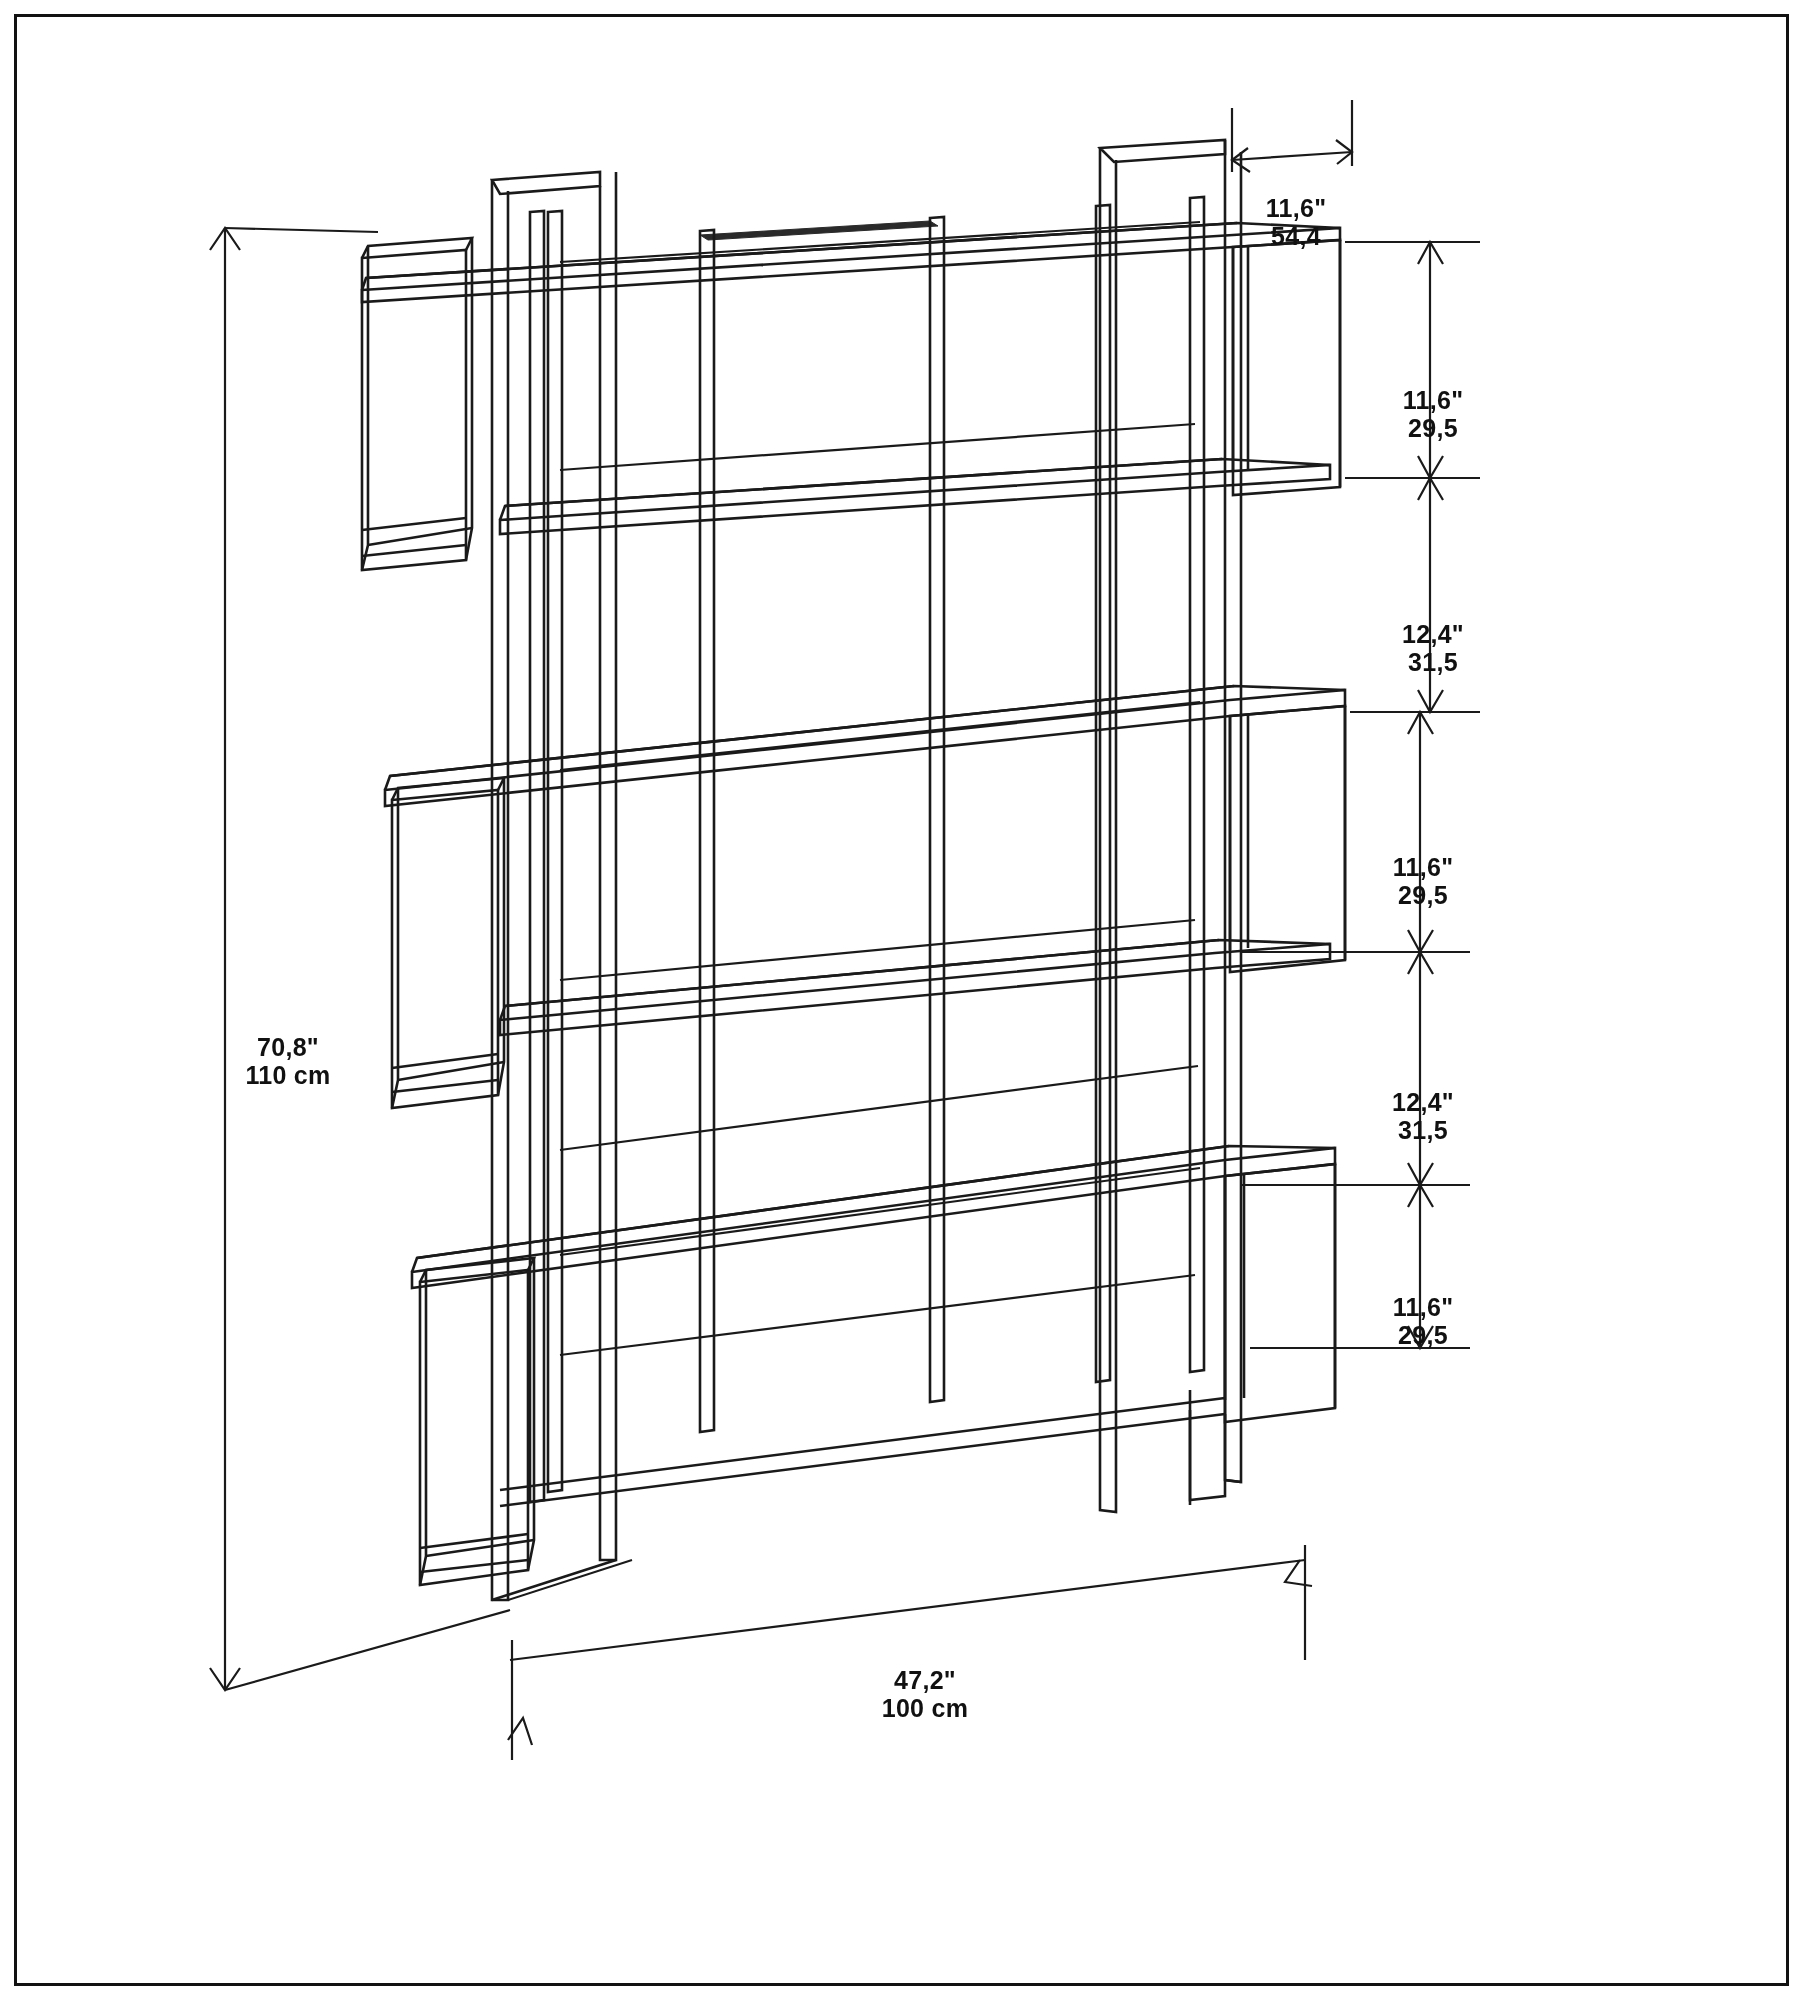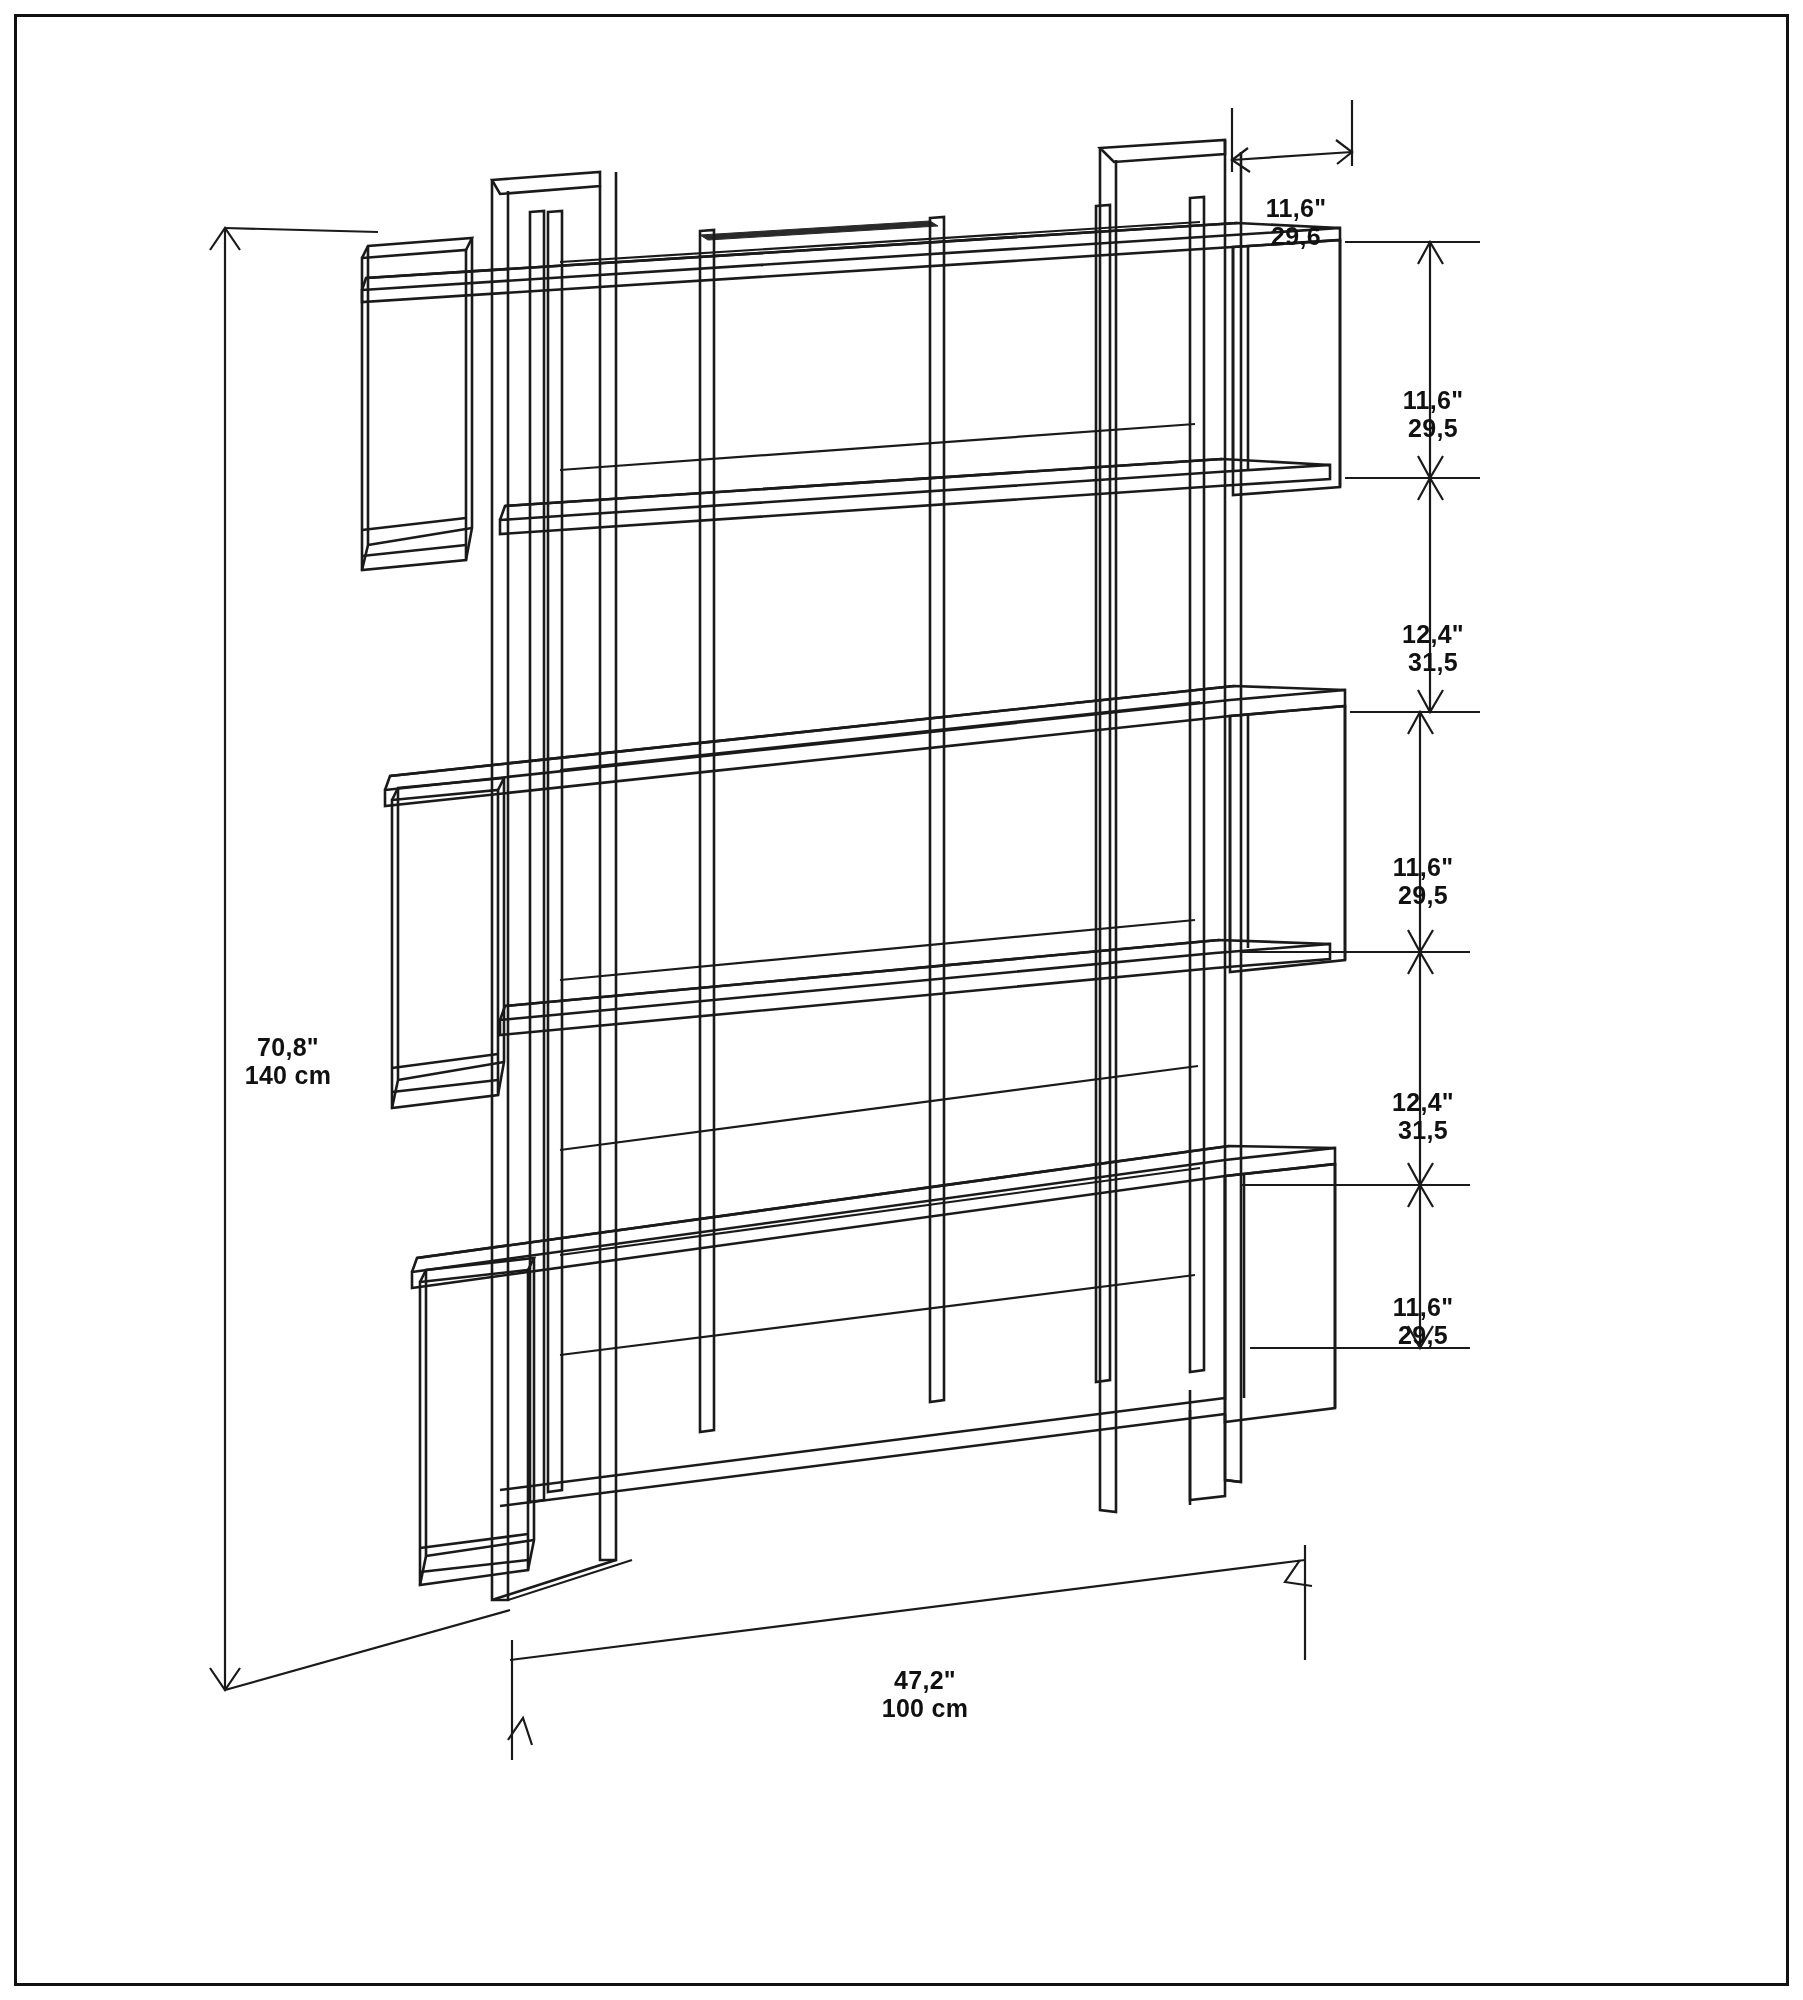--- a/index.html
+++ b/index.html
@@ -190,21 +190,21 @@
         <path d="M1336 140 L1352 152 L1337 164"></path>
         <path d="M1232 126 L1232 172"></path>
         <path d="M1352 118 L1352 166"></path>
         <path d="M1232 126 L1232 108"></path>
         <path d="M1352 118 L1352 100"></path>
       </g>
     </g>
   </svg>
 
   <div class="dimtxt" style="left:1236px;top:136px;width:120px;">
-    <span>11,6"</span><span>29,6</span>
+    <span>11,6"</span><span>54,4</span>
   </div>
 
   <div class="dimtxt" style="left:1378px;top:328px;width:110px;">
     <span>11,6"</span><span>29,5</span>
   </div>
 
   <div class="dimtxt" style="left:1378px;top:562px;width:110px;">
     <span>12,4"</span><span>31,5</span>
   </div>
 
@@ -214,19 +214,19 @@
 
   <div class="dimtxt" style="left:1368px;top:1030px;width:110px;">
     <span>12,4"</span><span>31,5</span>
   </div>
 
   <div class="dimtxt" style="left:1368px;top:1235px;width:110px;">
     <span>11,6"</span><span>29,5</span>
   </div>
 
   <div class="dimtxt" style="left:228px;top:975px;width:120px;">
-    <span>70,8"</span><span>140 cm</span>
+    <span>70,8"</span><span>110 cm</span>
   </div>
 
   <div class="dimtxt" style="left:845px;top:1608px;width:160px;">
     <span>47,2"</span><span>100 cm</span>
   </div>
 </div>
 
 </body></html>

